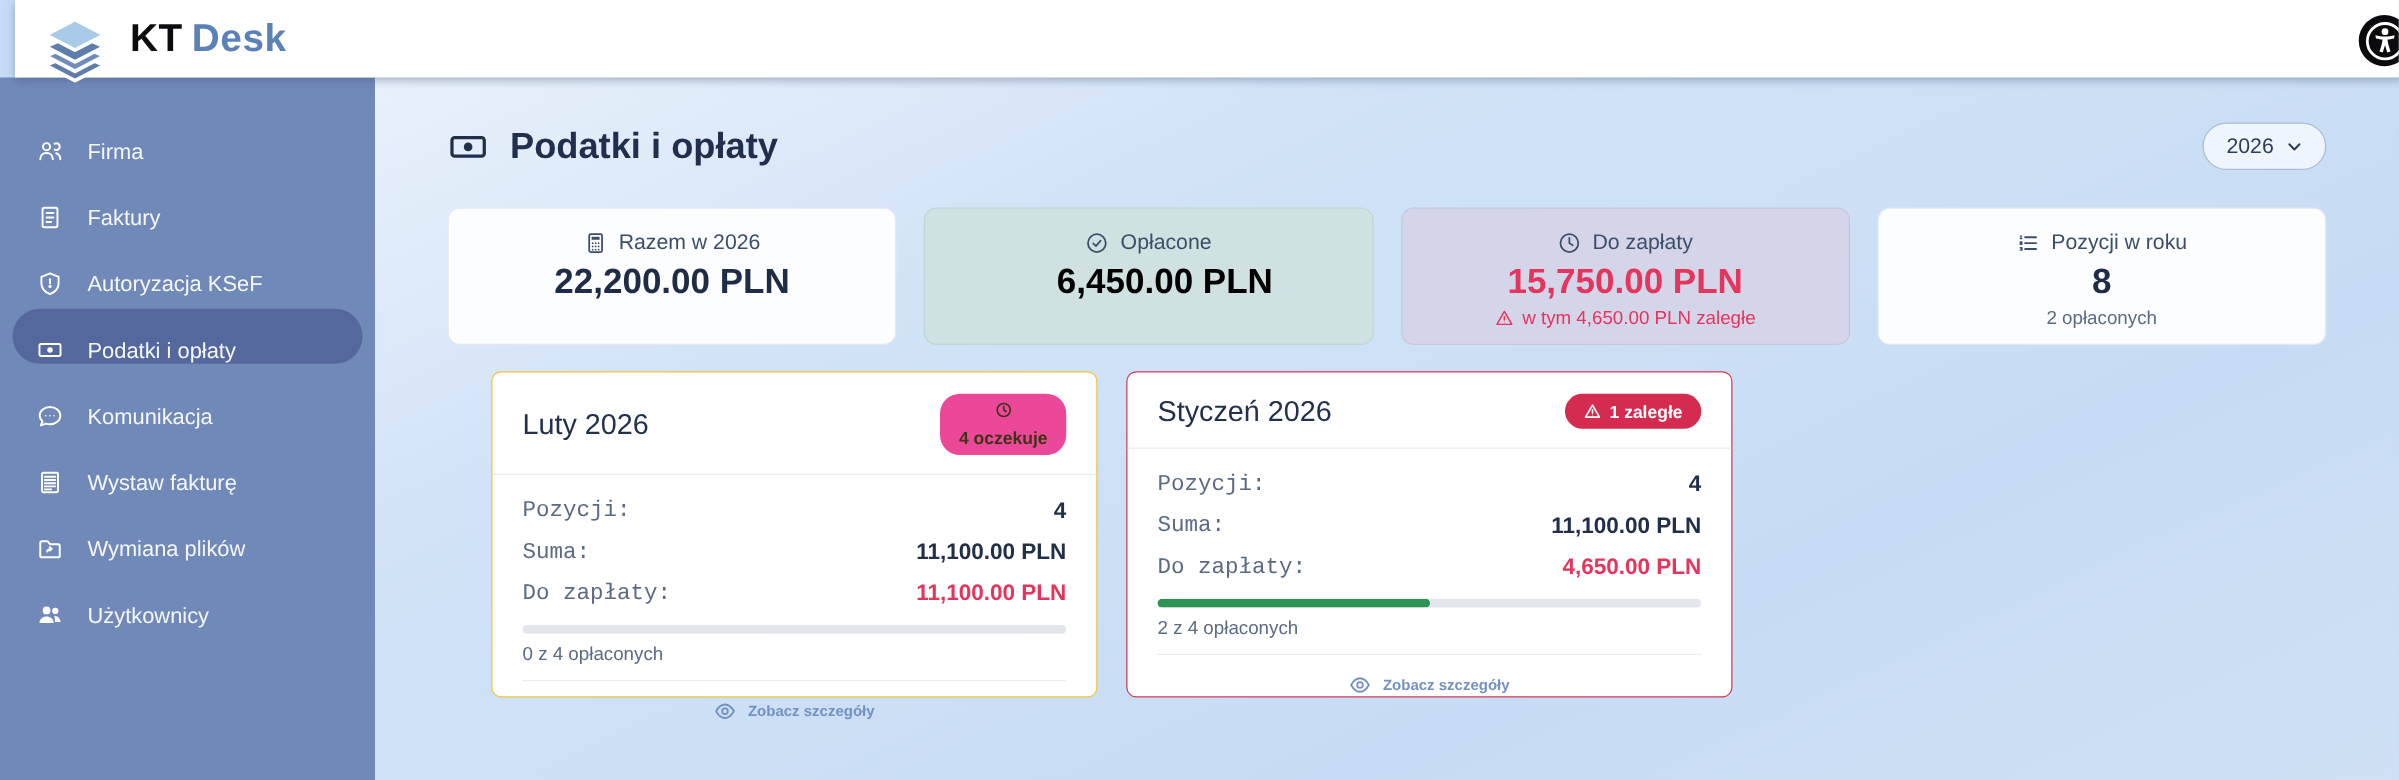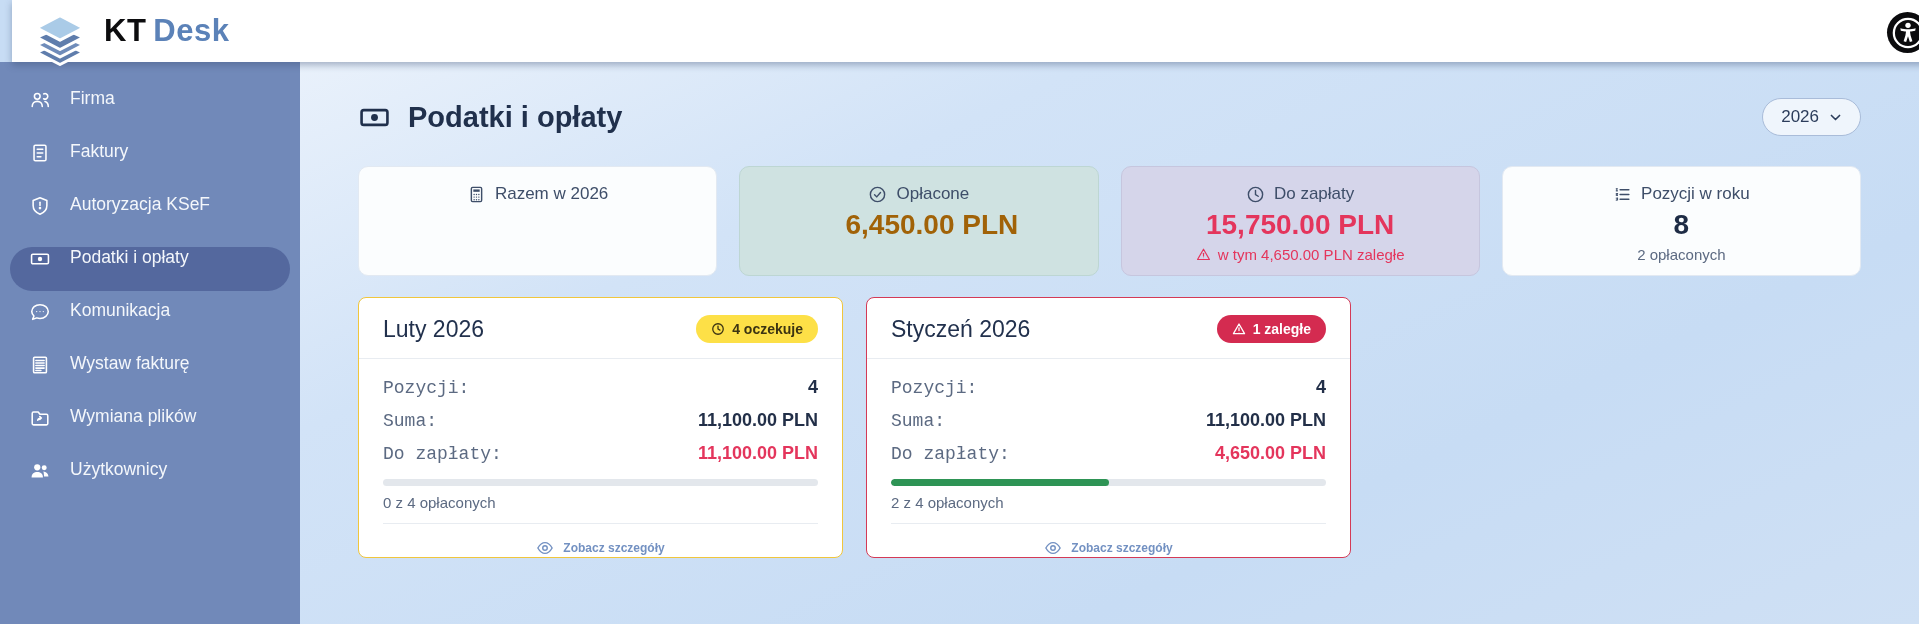--- a/index.html
+++ b/index.html
@@ -13,21 +13,21 @@
   .brand-icon { width:60px; height:62px; margin-top:22px; flex:0 0 auto; }
   .brand-text { font-size:31px; font-weight:bold; letter-spacing:.5px; }
   .brand-kt { color:#0c0c0e; }
   .brand-desk { color:#5b82b8; margin-left:7px; }
   .a11y-btn { position:absolute; right:3px; top:12px; width:41px; height:41px; border-radius:50%;
               background:#0b0b0d; display:flex; align-items:center; justify-content:center; cursor:pointer; }
 
   
   .sidebar { position:absolute; left:0; top:62px; width:300px; height:562px; background:#7189b9; z-index:10;
              padding-top:26px; }
-  .nav-item { display:flex; align-items:flex-start; gap:19px; height:44px; margin:0 10px 9px 10px;
+  .nav-item { display:flex; align-items:flex-end; gap:19px; height:44px; margin:0 10px 9px 10px;
               padding-left:18px; border-radius:22px; color:#f4f7fb; font-size:17.5px; cursor:pointer; }
   .nav-item.active { background:#54689e; }
   .nav-icon { width:23px; height:23px; display:flex; align-items:center; justify-content:center; }
   .nav-icon svg { width:22px; height:22px; }
 
   
   .main { position:absolute; left:300px; top:62px; width:1619px; height:562px;
           background:linear-gradient(155deg,#e9f1fb 0%,#d2e3f7 28%,#c7dcf4 70%,#cfe0f4 100%);
           padding:36px 58px 0 58px; }
 
@@ -42,38 +42,38 @@
   
   .stats-row { display:flex; gap:22px; margin-top:30px; }
   .stat-card { flex:1; height:110px; border-radius:10px; padding-top:17px; text-align:center;
                background:#fbfdfe; border:1px solid #e2e9f2; }
   .stat-card.paid { background:#cfe2e1; border-color:#bdd6d3; }
   .stat-card.due  { background:#d5d5ea; border-color:#c6c6de; }
   .stat-label { display:flex; align-items:center; justify-content:center; gap:9px;
                 font-size:17px; color:#3e4e69; }
   .stat-label svg { width:19px; height:19px; }
   .stat-value { font-size:28px; font-weight:600; color:#1e2c45; margin-top:5px; }
-  .paid .stat-value { color:#a16207;padding-left:26px; }
+  .paid .stat-value { color:#000000;padding-left:26px; }
   .due  .stat-value { color:#e4355c; }
   .stat-note { font-size:15px; color:#5c6a82; margin-top:5px; }
   .due .stat-note { color:#e4355c; display:flex; align-items:center; justify-content:center; gap:7px; }
   .due .stat-note svg { width:15px; height:15px; }
 
   
-  .months-row { display:flex; gap:23px; margin-top:21px; }
+  .months-row { display:flex; gap:23px; margin-top:21px;margin-left:35px; }
   .month-card { width:485px; height:261px; background:#ffffff; border-radius:8px; }
   .month-card.pending { border:1.5px solid #f0c63d; }
   .month-card.overdue { border:1.5px solid #d43a56; }
   .month-head { display:flex; align-items:center; justify-content:space-between; padding:17px 24px 15px 24px;
                 border-bottom:1px solid #e8ecf1; }
   .month-title { font-size:23px; color:#22314d; }
   .badge { display:flex; align-items:center; gap:7px; font-size:14px; font-weight:bold;
            padding:6px 15px; border-radius:16px; }
   .badge svg { width:14px; height:14px; }
-  .badge.pending { background:#fde047; color:#3c3412; }
+  .badge.pending { background:#ec4899; color:#3c3412;flex-direction:column; }
   .badge.overdue { background:#d42b50; color:#ffffff; }
   .month-body { padding:6px 24px 0 24px; }
   .m-row { display:flex; align-items:center; justify-content:space-between; margin-top:12px; }
   .m-label { font-size:18px; color:#5c6a82;font-family:Liberation Mono, monospace; }
   .m-value { font-size:18px; font-weight:bold; color:#222f48; }
   .m-value.red { color:#e4355c; }
   .progress-track { margin-top:15px; height:7px; border-radius:4px; background:#e3e7ec; overflow:hidden; }
   .progress-fill { height:100%; border-radius:4px; background:#2e9455; width:0; }
   .progress-text { font-size:15px; color:#5c6a82; margin-top:8px; }
   .month-foot { margin-top:12px; border-top:1px solid #e8ecf1; padding:15px 0; display:flex;
@@ -226,20 +226,21 @@
             <circle cx="15" cy="12" r="0.9" fill="#3e4e69" stroke="none"></circle>
           <circle cx="9" cy="15.3" r="0.9" fill="#3e4e69" stroke="none"></circle>
             <circle cx="12" cy="15.3" r="0.9" fill="#3e4e69" stroke="none"></circle>
             <circle cx="15" cy="15.3" r="0.9" fill="#3e4e69" stroke="none"></circle>
           <circle cx="9" cy="18.6" r="0.9" fill="#3e4e69" stroke="none"></circle>
             <circle cx="12" cy="18.6" r="0.9" fill="#3e4e69" stroke="none"></circle>
             <circle cx="15" cy="18.6" r="0.9" fill="#3e4e69" stroke="none"></circle>
         </svg>
         <span>Razem w 2026</span>
       </div>
+      <div class="stat-value">22,200.00 PLN</div>
     </div>
 
     <div class="stat-card paid">
       <div class="stat-label">
         <svg viewBox="0 0 24 24" fill="none" stroke="#3e4e69" stroke-width="1.8" stroke-linecap="round" stroke-linejoin="round">
           <circle cx="12" cy="12" r="9"></circle>
             <path d="M8.3 12.2 L11 15 L15.8 9.5"></path>
         </svg>
         <span>Opłacone</span>
       </div>

